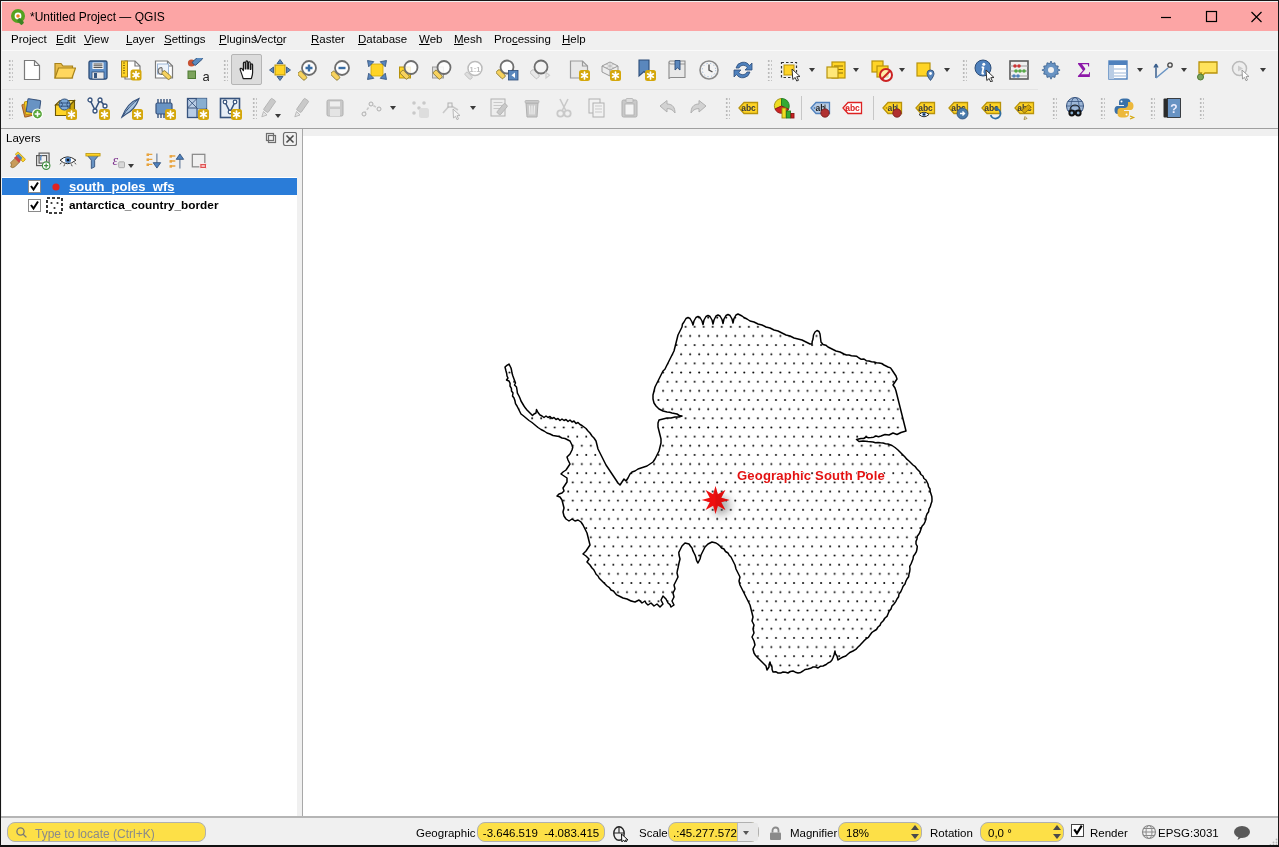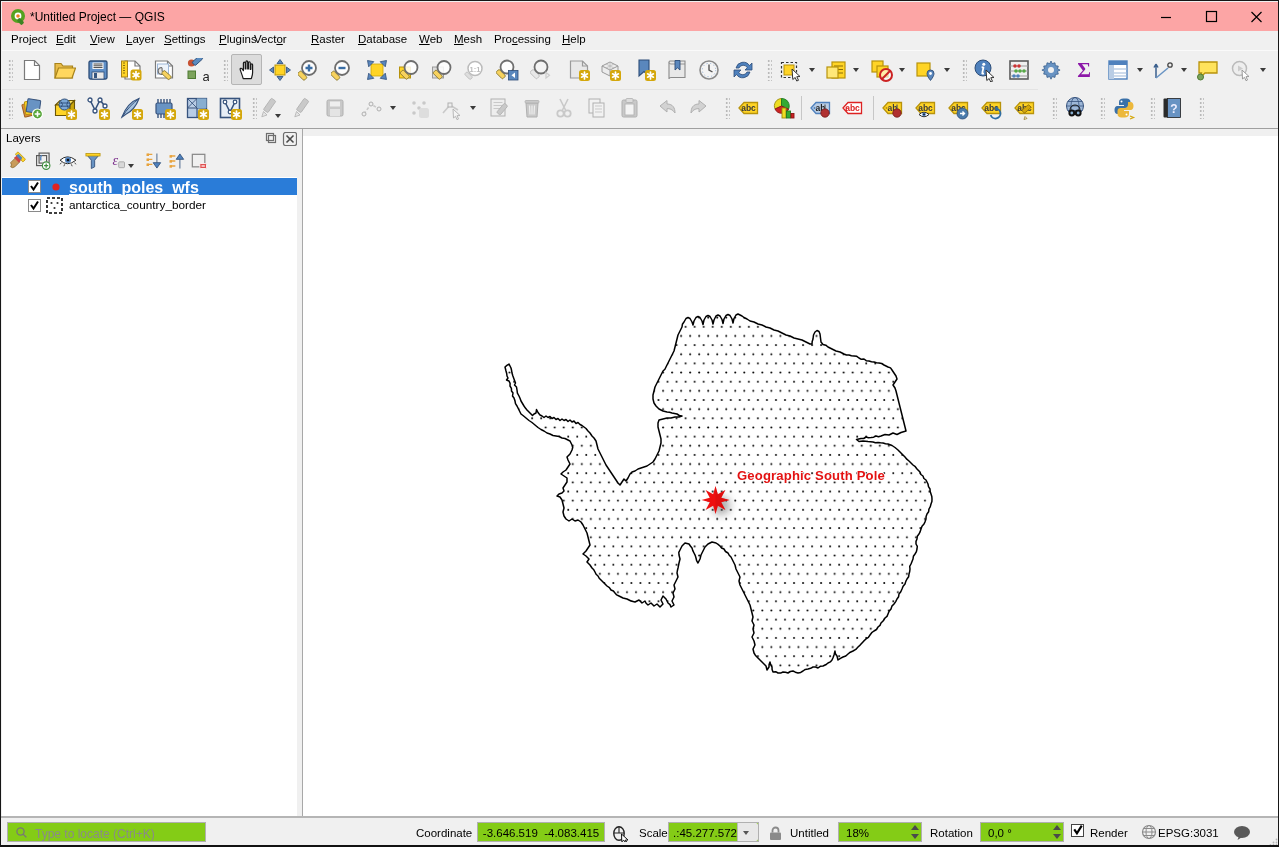--- a/index.html
+++ b/index.html
@@ -13,26 +13,26 @@
 .toolbar1{position:absolute;left:1px;top:49px;width:1276px;height:37px;background:#f0f0f0;border-top:1px solid #fafafa}
 .toolbar2{position:absolute;left:1px;top:88px;width:1036px;height:38px;background:#f0f0f0;border-top:1px solid #e3e3e3}
 .tbsep{position:absolute;left:0;top:127px;width:1279px;height:1px;background:#9f9f9f}
 .main{position:absolute;left:1px;top:128px;width:1277px;height:687px}
 .dock{position:absolute;left:0;top:0;width:356px;height:687px;background:#f0f0f0}
 .docktitle{position:absolute;left:4px;top:3px;font-size:11.5px;color:#000}
 .tree{position:absolute;left:0;top:48px;width:295px;height:639px;background:#ffffff}
 .splitline{position:absolute;left:300px;top:0;width:1px;height:687px;background:#a8a8a8}
 .canvas{position:absolute;left:301px;top:7px;width:976px;height:687px;background:#ffffff}
 .row-sel{position:absolute;left:0;top:1px;width:295px;height:17px;background:#2a7cd8}
-.ltext1{position:absolute;left:67px;top:2px;font-size:16px;font-weight:bold;color:#fff;text-decoration:underline}
-.ltext2{position:absolute;left:67px;top:2px;font-size:11.8px;font-weight:normal;color:#000}
+.ltext1{position:absolute;left:67px;top:2px;font-size:13px;font-weight:bold;color:#fff;text-decoration:underline}
+.ltext2{position:absolute;left:67px;top:2px;font-size:11.8px;font-weight:bold;color:#000}
 .checkbox{position:absolute;width:13px;height:13px;background:#fff;border:1px solid #8a8a8a}
 .statussep{position:absolute;left:0;top:815px;width:1279px;height:2px;background:#b5b5b5}
 .statusbar{position:absolute;left:1px;top:817px;width:1277px;height:28px;background:#f0f0f0;font-size:11.5px;color:#000}
-.sbox{position:absolute;background:#84cc16;border:1px solid #b0b0b0;border-radius:0}
+.sbox{position:absolute;background:#fde047;border:1px solid #b0b0b0;border-radius:8px}
 .slabel{position:absolute;top:9px}
 .icon{position:absolute}
 .dd{position:absolute;width:0;height:0;border-left:3.5px solid transparent;border-right:3.5px solid transparent;border-top:4px solid #3a3a3a}
 .grip{position:absolute;width:5px;height:22px;background-image:radial-gradient(circle,#b9b9b9 0.8px,transparent 1px);background-size:3.4px 4px}
 .vline{position:absolute;width:1px;height:24px;background:#c7c7c7}
 </style>
 </head>
 <body>
 
 <div class="titlebar">
@@ -46,21 +46,21 @@
   <svg class="icon" style="left:1152px;top:0" width="120" height="29" viewBox="0 0 120 29">
     <path d="M7 15.5 H17" stroke="#000" stroke-width="1.2"></path>
     <rect x="52.5" y="9.5" width="10" height="10" fill="none" stroke="#000" stroke-width="1.2"></rect>
     <path d="M97.5 10 L107.5 20 M107.5 10 L97.5 20" stroke="#000" stroke-width="1.2"></path>
   </svg>
 </div>
 
 <div class="menubar">
   <span style="left:9px">Pro<u>j</u>ect</span>
   <span style="left:54px"><u>E</u>dit</span>
-  <span style="left:88px"><u>V</u>iew</span>
+  <span style="left:82px"><u>V</u>iew</span>
   <span style="left:124px"><u>L</u>ayer</span>
   <span style="left:162px"><u>S</u>ettings</span>
   <span style="left:217px"><u>P</u>lugins</span>
   <span style="left:252px">Vect<u>o</u>r</span>
   <span style="left:309px"><u>R</u>aster</span>
   <span style="left:356px"><u>D</u>atabase</span>
   <span style="left:417px"><u>W</u>eb</span>
   <span style="left:452px"><u>M</u>esh</span>
   <span style="left:492px">Pro<u>c</u>essing</span>
   <span style="left:560px"><u>H</u>elp</span>
@@ -627,28 +627,28 @@
 </div>
 <div class="statussep"></div>
 
 <div class="statusbar" id="sb">
   <div class="sbox" style="left:5px;top:4px;width:199px;height:20px"></div>
   <svg class="icon" style="left:13px;top:8px" width="13" height="13" viewBox="0 0 13 13">
       <circle cx="5.5" cy="5.5" r="3.6" fill="none" stroke="#777" stroke-width="1.3"></circle>
       <path d="M8.2 8.2 L11.4 11.4" stroke="#777" stroke-width="1.3"></path>
     </svg>
   <div class="slabel" style="left:33px;color:#8a8a8a;font-size:12px">Type to locate (Ctrl+K)</div>
-  <div class="slabel" style="left:414px">Coordinate</div>
+  <div class="slabel" style="left:414px">Geographic</div>
   <div class="sbox" style="left:475px;top:4px;width:128px;height:20px;text-align:center;padding-top:4px">-3.646.519&nbsp;&nbsp;-4.083.415</div>
   <div class="slabel" style="left:637px">Scale</div>
   <div class="sbox" style="left:666px;top:4px;width:91px;height:20px"></div>
   <div class="slabel" style="left:671px">.:45.277.572</div>
   <div class="abs" style="left:735px;top:5px;width:21px;height:18px;background:#e8e8e8;border-left:1px solid #bbb;border-radius:0 2px 2px 0"></div>
   <div class="dd" style="left:741px;top:13px;border-top-color:#555"></div>
-  <div class="slabel" style="left:788px">Untitled</div>
+  <div class="slabel" style="left:788px">Magnifier</div>
   <div class="sbox" style="left:836px;top:4px;width:84px;height:20px"></div>
   <div class="slabel" style="left:844px">18%</div>
   <div class="slabel" style="left:928px">Rotation</div>
   <div class="sbox" style="left:978px;top:4px;width:84px;height:20px"></div>
   <div class="slabel" style="left:986px">0,0 °</div>
   <svg class="icon" style="left:905px;top:5px" width="16" height="18" viewBox="0 0 16 18">
       <path d="M8 2 L12 7 H4 Z" fill="#4a4a4a"></path>
       <path d="M8 16 L4 11 H12 Z" fill="#4a4a4a"></path>
     </svg>
   <svg class="icon" style="left:1047px;top:5px" width="16" height="18" viewBox="0 0 16 18">

